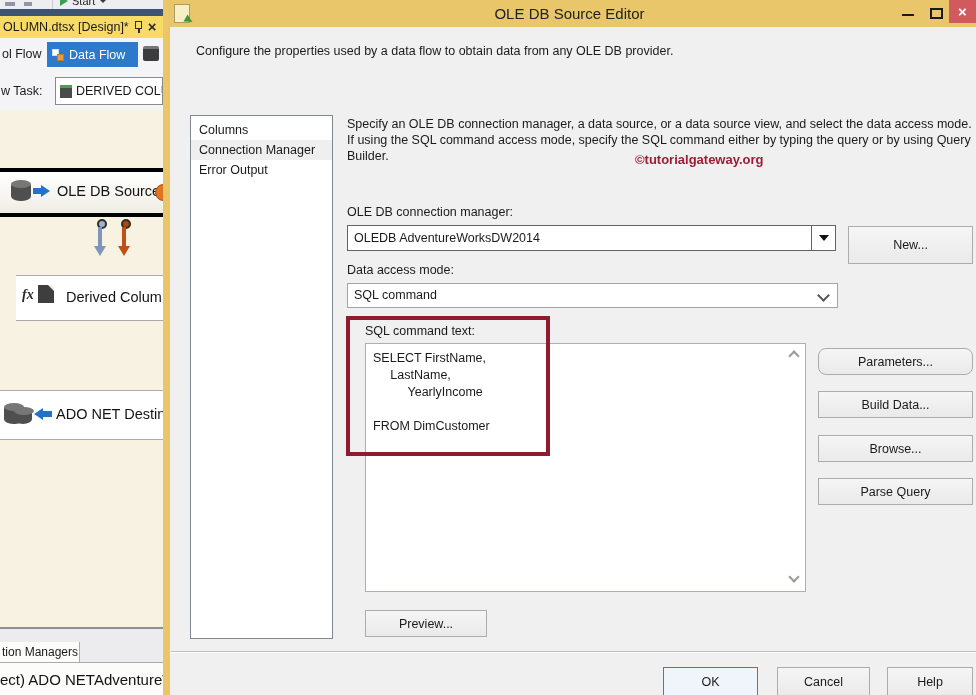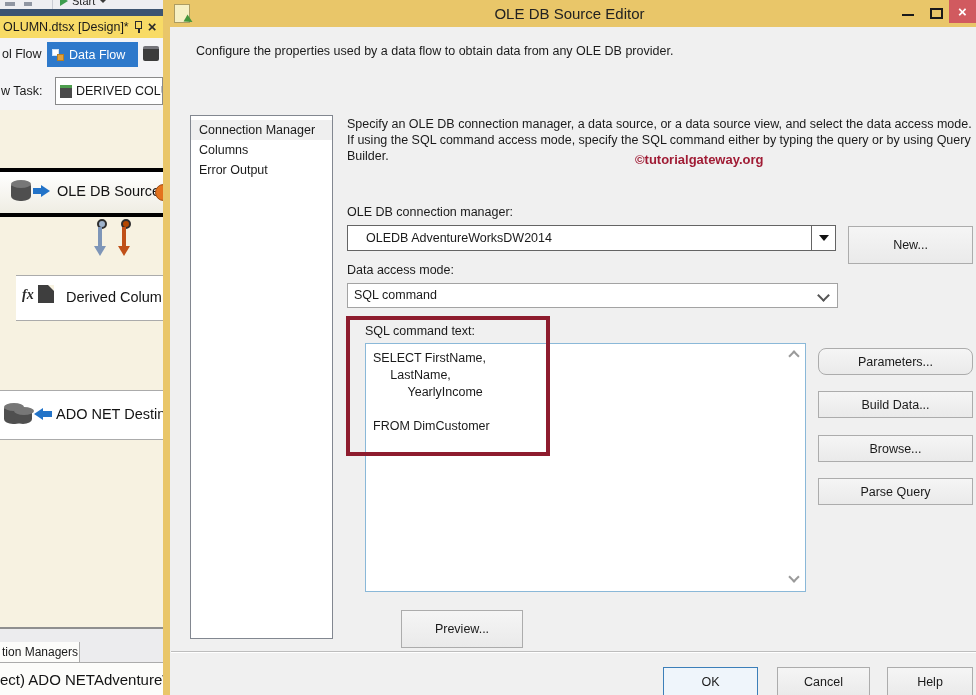--- a/index.html
+++ b/index.html
@@ -73,41 +73,41 @@
   .cap-close{right:0;top:0;width:27px;height:23px;background:#D15A5F;color:#fff;font-size:15px;font-weight:bold;
              display:flex;align-items:center;justify-content:center;}
   .dlg-intro{left:33px;top:44px;font-size:12.5px;}
   .nav-list{left:27px;top:115px;width:143px;height:524px;background:#fff;border:1px solid #828790;box-sizing:border-box;padding-top:4px;}
   .nav-item{height:20px;line-height:20px;padding-left:8px;font-size:12.5px;}
   .nav-item.selected{background:#EFEFEF;}
   .dlg-desc{left:184px;top:116px;width:626px;font-size:12.5px;line-height:16px;}
   .watermark{left:472px;top:152px;font-size:13px;font-weight:bold;color:#A01C35;}
   .fld-label{font-size:12.5px;}
   .combo-conn{left:184px;top:225px;width:489px;height:26px;background:#fff;border:1px solid #646464;box-sizing:border-box;
-              font-size:12.5px;line-height:24px;padding-left:18px;}
+              font-size:12.5px;line-height:24px;padding-left:6px;}
   .combo-btn{position:absolute;right:0;top:0;width:23px;height:100%;border-left:1px solid #646464;background:#fff;
              display:flex;align-items:center;justify-content:center;}
   .tri-down{width:0;height:0;border-left:5px solid transparent;border-right:5px solid transparent;border-top:6px solid #111;}
   .combo-mode{left:184px;top:283px;width:491px;height:25px;background:#fff;border:1px solid #A3A3A3;box-sizing:border-box;
               font-size:12.5px;line-height:23px;padding-left:6px;}
   .chev{width:7px;height:7px;border-right:2px solid #555;border-bottom:2px solid #555;transform:rotate(45deg);}
   .chev-up{width:6px;height:6px;border-right:2px solid #9a9a9a;border-bottom:2px solid #9a9a9a;transform:rotate(-135deg);}
   .chev-dn{width:6px;height:6px;border-right:2px solid #9a9a9a;border-bottom:2px solid #9a9a9a;transform:rotate(45deg);}
   .red-box{left:183px;top:316px;width:204px;height:140px;border:4px solid #8E1C2E;box-sizing:border-box;pointer-events:none;z-index:6;}
   .lbl-sql{left:202px;top:324px;}
   .sql-area{left:202px;top:343px;width:441px;height:249px;background:#fff;border:1px solid #8AB8D8;box-sizing:border-box;}
   .sql-text{position:absolute;left:7px;top:6px;font-size:12.5px;line-height:17px;white-space:pre;}
   .btn{background:linear-gradient(#F5F5F5,#EAEAEA);border:1px solid #ACACAC;box-sizing:border-box;
        display:flex;align-items:center;justify-content:center;font-size:12.5px;color:#1a1a1a;cursor:default;}
   .btn-new{left:685px;top:226px;width:125px;height:38px;}
   .btn-params{left:655px;top:348px;width:155px;height:27px;border-radius:8px;}
   .btn-build{left:655px;top:391px;width:155px;height:27px;}
   .btn-browse{left:655px;top:435px;width:155px;height:27px;}
   .btn-parse{left:655px;top:478px;width:155px;height:27px;}
-  .btn-preview{left:202px;top:610px;width:122px;height:38px;margin-left:36px;}
+  .btn-preview{left:202px;top:610px;width:122px;height:27px;}
   .dlg-divider{left:8px;top:651px;width:805px;height:1px;background:#BDBDBD;border-bottom:1px solid #fff;}
   .btn-ok{left:500px;top:667px;width:95px;height:30px;border:1px solid #3C7FB9;background:#EFF5FB;}
   .btn-cancel{left:614px;top:667px;width:93px;height:30px;}
   .btn-help{left:724px;top:667px;width:86px;height:30px;}
 </style>
 </head>
 <body>
 
 <div id="stage">
 
@@ -192,22 +192,22 @@
       <span class="a dlg-title-text">OLE DB Source Editor</span>
       <span class="a cap-min"></span>
       <span class="a cap-max"></span>
       <span class="a cap-close">×</span>
     </div>
     <div class="a gold-left"></div>
 
     <div class="a dlg-intro">Configure the properties used by a data flow to obtain data from any OLE DB provider.</div>
 
     <div class="a nav-list">
+      <div class="nav-item">Columns</div>
       <div class="nav-item selected">Connection Manager</div>
-      <div class="nav-item">Columns</div>
       <div class="nav-item">Error Output</div>
     </div>
 
     <div class="a dlg-desc">Specify an OLE DB connection manager, a data source, or a data source view, and select the data access mode. If using the SQL command access mode, specify the SQL command either by typing the query or by using Query Builder.</div>
     <div class="a watermark">©tutorialgateway.org</div>
 
     <span class="a fld-label" style="left:184px;top:205px;">OLE DB connection manager:</span>
     <div class="a combo-conn">
       <span>OLEDB AdventureWorksDW2014</span>
       <span class="combo-btn">

